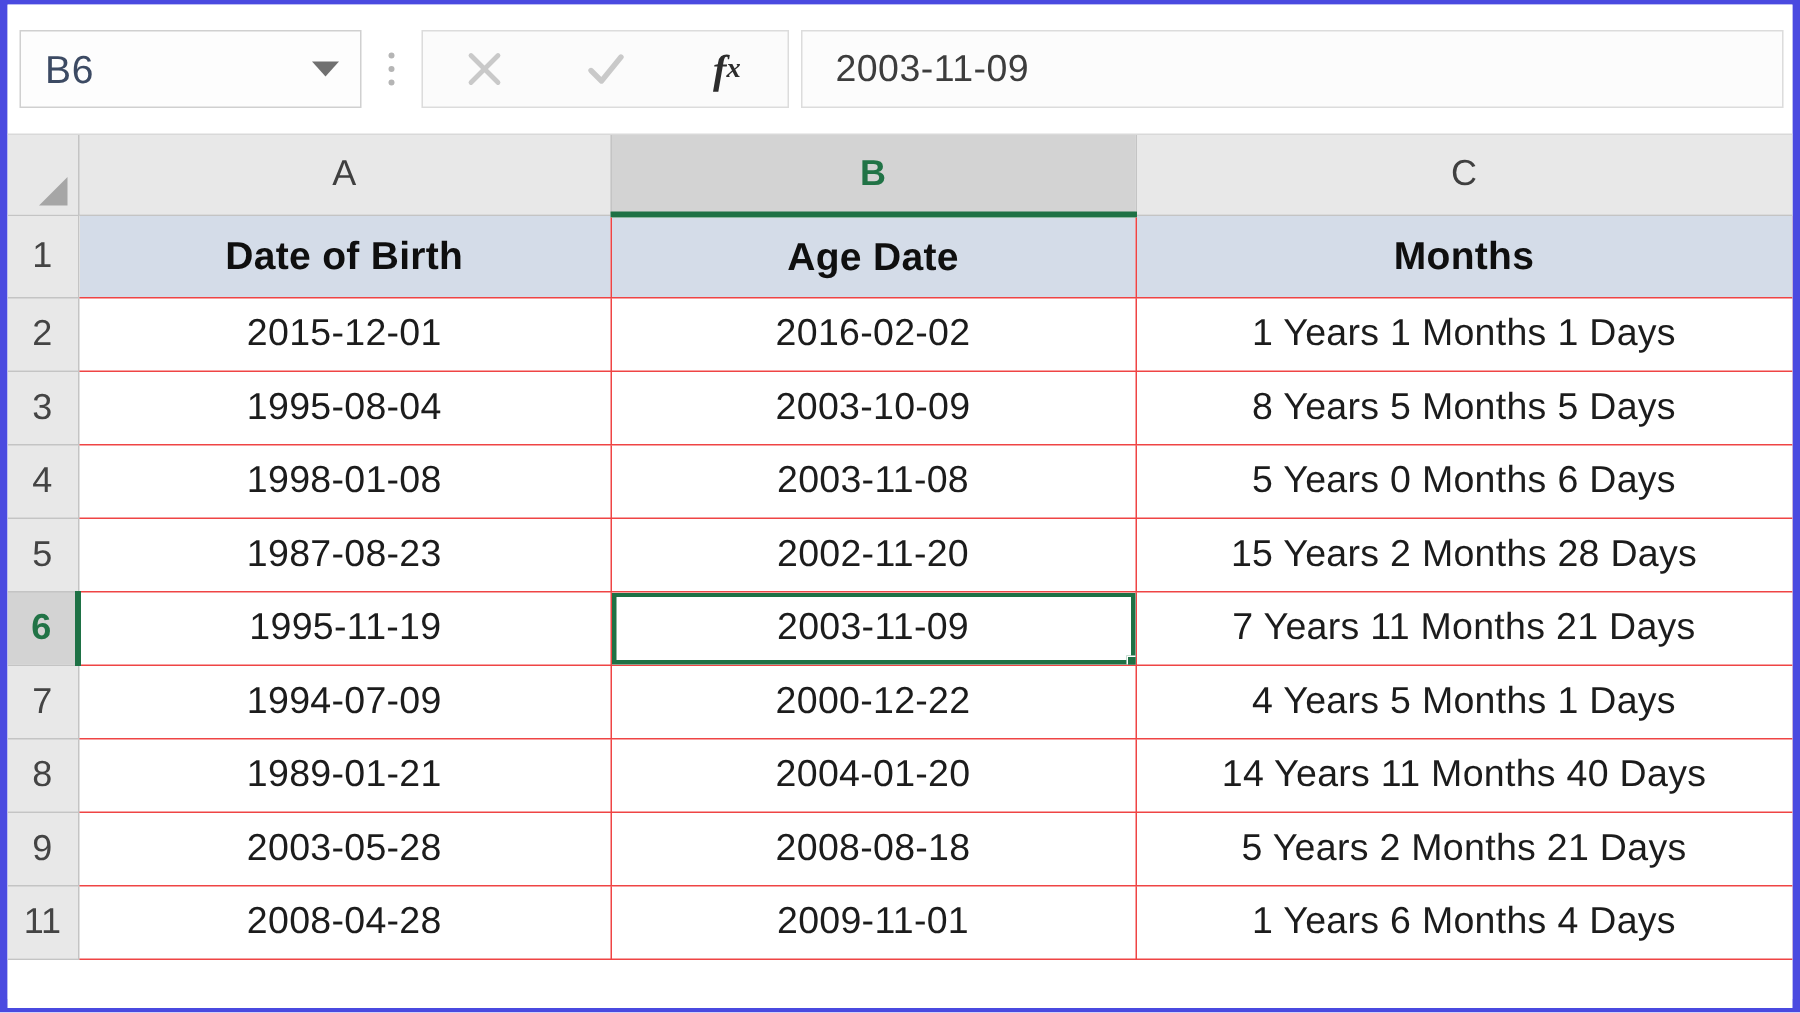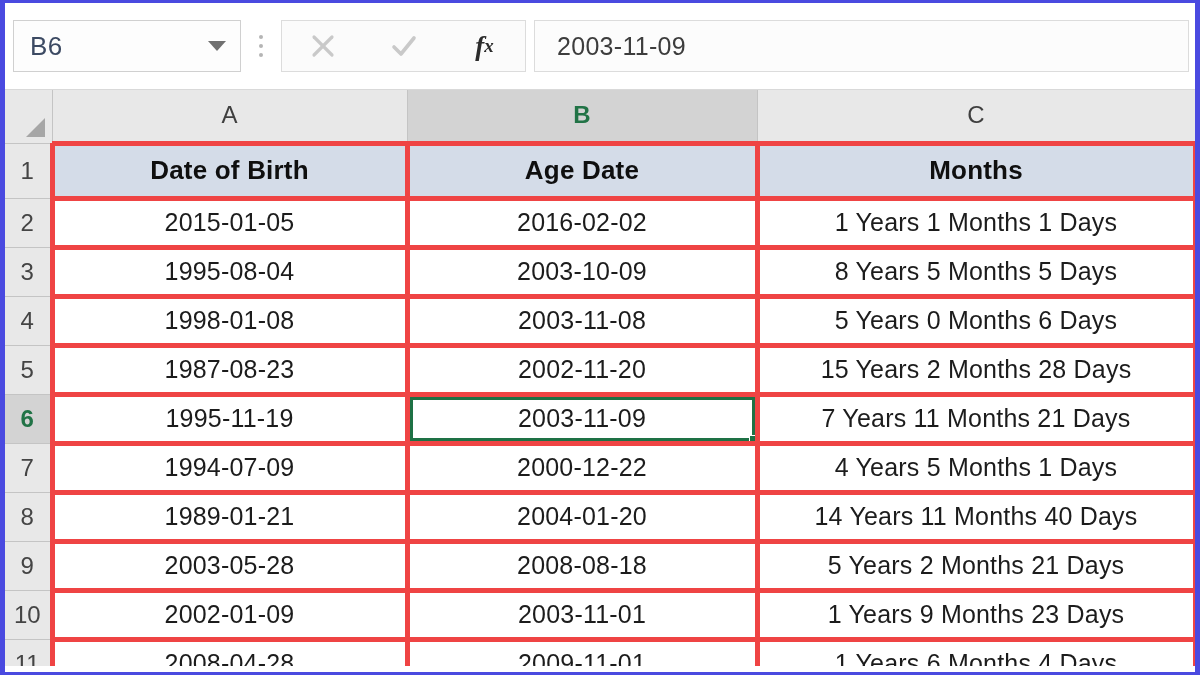--- a/index.html
+++ b/index.html
@@ -184,21 +184,21 @@
   td.rowhdr.active-row {
     background: #d3d3d3;
     color: #217346;
     font-weight: bold;
     border-right: 4px solid #1e7145;
   }
 
   
   td.cell {
     height: 49px;
-    border: 5px solid #ef4444;
+    border: 1px solid #ef4444;
     background: #ffffff;
     text-align: center;
     vertical-align: middle;
     font-size: 25px;
     color: #1c1c1c;
     letter-spacing: 0.2px;
     white-space: nowrap;
     overflow: hidden;
   }
   tr.header-row td.cell {
@@ -287,21 +287,21 @@
 
         <tr class="header-row">
           <td class="rowhdr">1</td>
           <td class="cell">Date of Birth</td>
           <td class="cell">Age Date</td>
           <td class="cell">Months</td>
         </tr>
 
         <tr>
           <td class="rowhdr">2</td>
-          <td class="cell">2015-01-05</td>
+          <td class="cell">2015-12-01</td>
           <td class="cell">2016-02-02</td>
           <td class="cell">1 Years 1 Months 1 Days</td>
         </tr>
         <tr>
           <td class="rowhdr">3</td>
           <td class="cell">1995-08-04</td>
           <td class="cell">2003-10-09</td>
           <td class="cell">8 Years 5 Months 5 Days</td>
         </tr>
         <tr>
@@ -339,26 +339,20 @@
           <td class="cell">2004-01-20</td>
           <td class="cell">14 Years 11 Months 40 Days</td>
         </tr>
         <tr>
           <td class="rowhdr">9</td>
           <td class="cell">2003-05-28</td>
           <td class="cell">2008-08-18</td>
           <td class="cell">5 Years 2 Months 21 Days</td>
         </tr>
         <tr>
-          <td class="rowhdr">10</td>
-          <td class="cell">2002-01-09</td>
-          <td class="cell">2003-11-01</td>
-          <td class="cell">1 Years 9 Months 23 Days</td>
-        </tr>
-        <tr>
           <td class="rowhdr">11</td>
           <td class="cell">2008-04-28</td>
           <td class="cell">2009-11-01</td>
           <td class="cell">1 Years 6 Months 4 Days</td>
         </tr>
       </tbody>
     </table>
   </div>
 
 </div>

